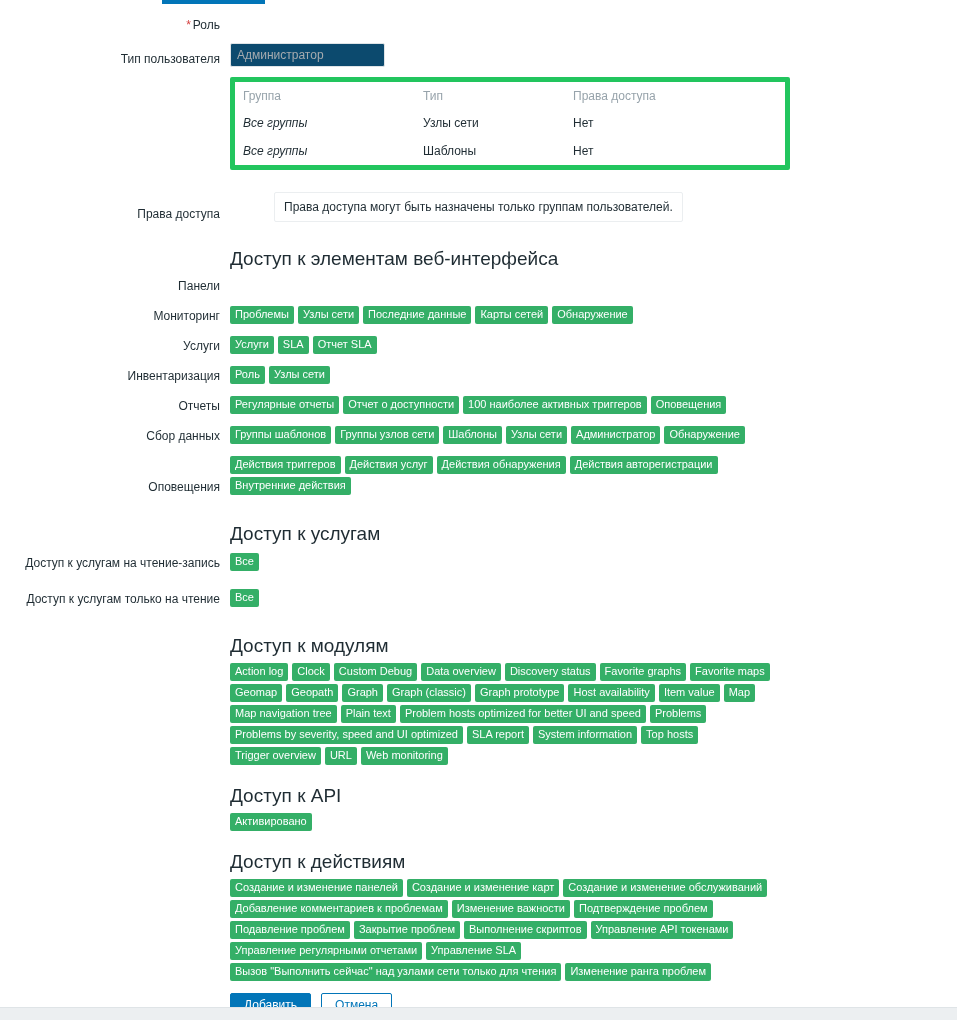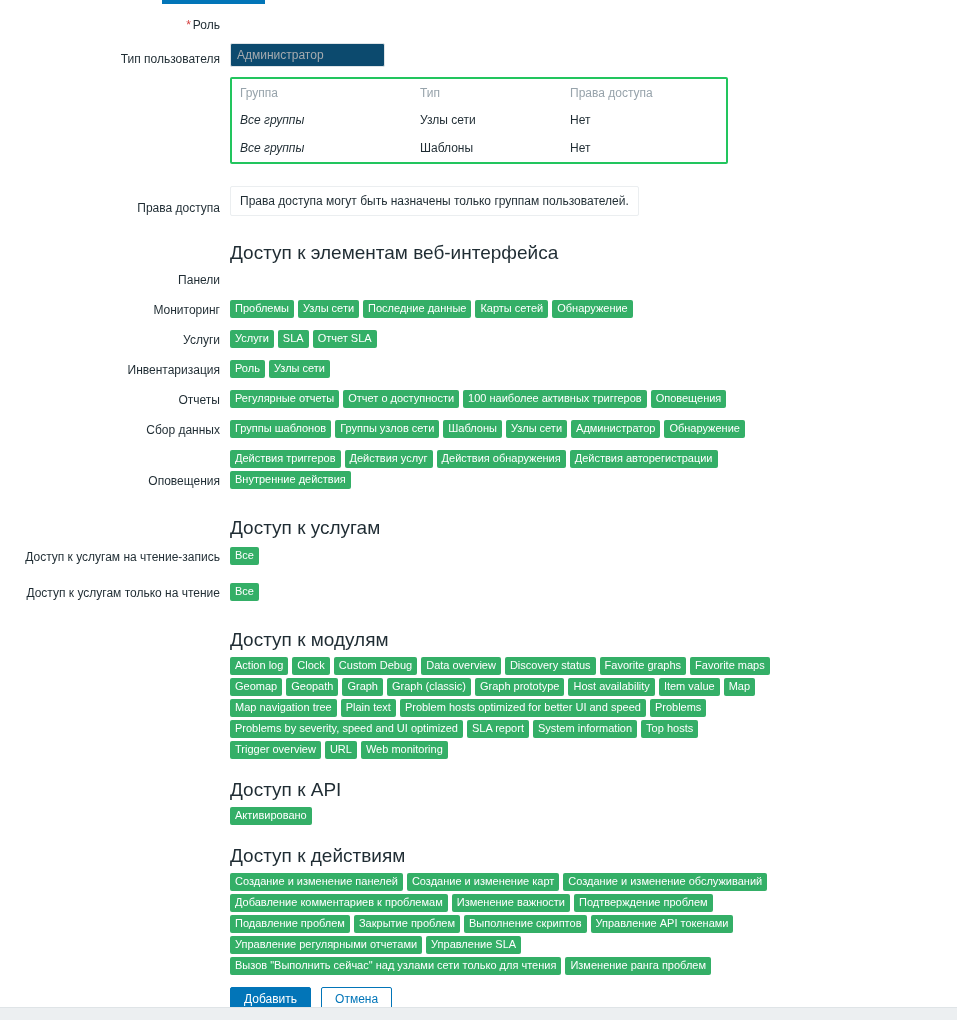--- a/index.html
+++ b/index.html
@@ -122,22 +122,22 @@
     font-size: 12px;
     border-radius: 2px;
     padding: 0 6px;
     line-height: 22px;
     display: block;
     font-family: inherit;
   }
 
   
   .perm-table {
-    width: 498px;
-    border: 2px solid #22c55e;
+    width: 560px;
+    border: 5px solid #22c55e;
     border-radius: 2px;
     background: #fff;
     padding: 0;
   }
   .perm-table table {
     width: 100%;
     border-collapse: collapse;
   }
   .perm-table th {
     text-align: left;
@@ -159,20 +159,21 @@
 
   
   .notice {
     display: inline-block;
     border: 1px solid #ebeef0;
     background: #ffffff;
     color: #1f2c33;
     font-size: 12px;
     padding: 7px 9px;
     border-radius: 2px;
+    margin-left: 44px;
   }
 
   
   .section-head {
     font-size: 19px;
     color: #1f2c33;
     padding: 0;
     line-height: 18px;
   }
 

